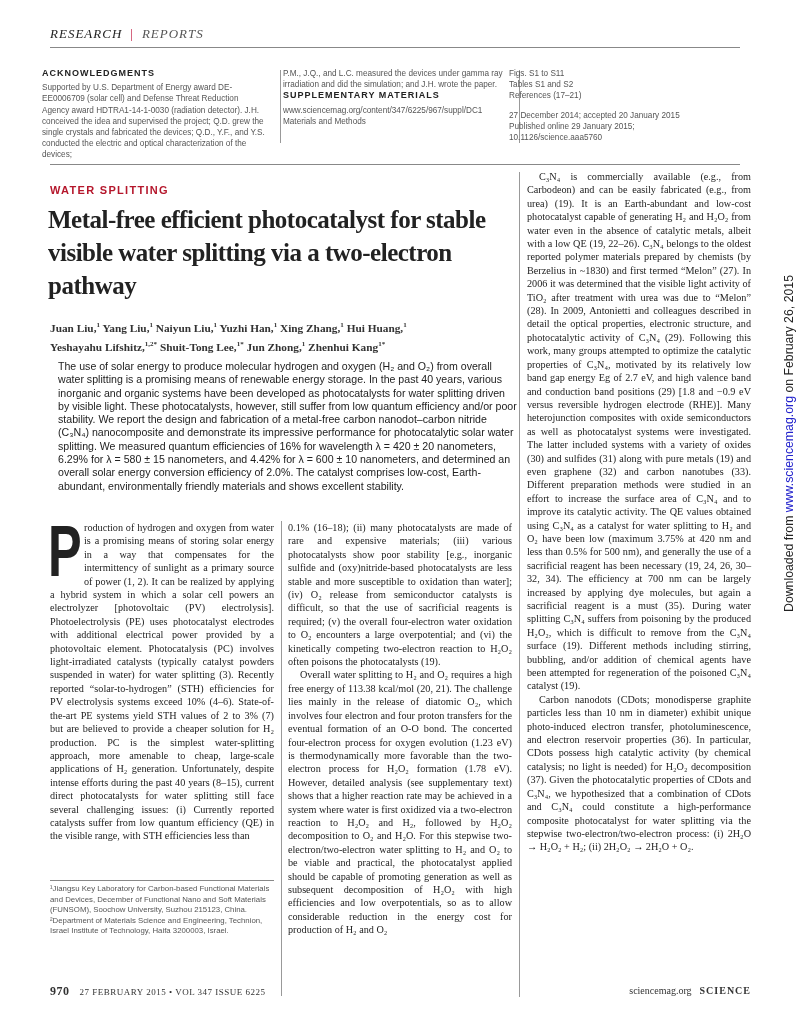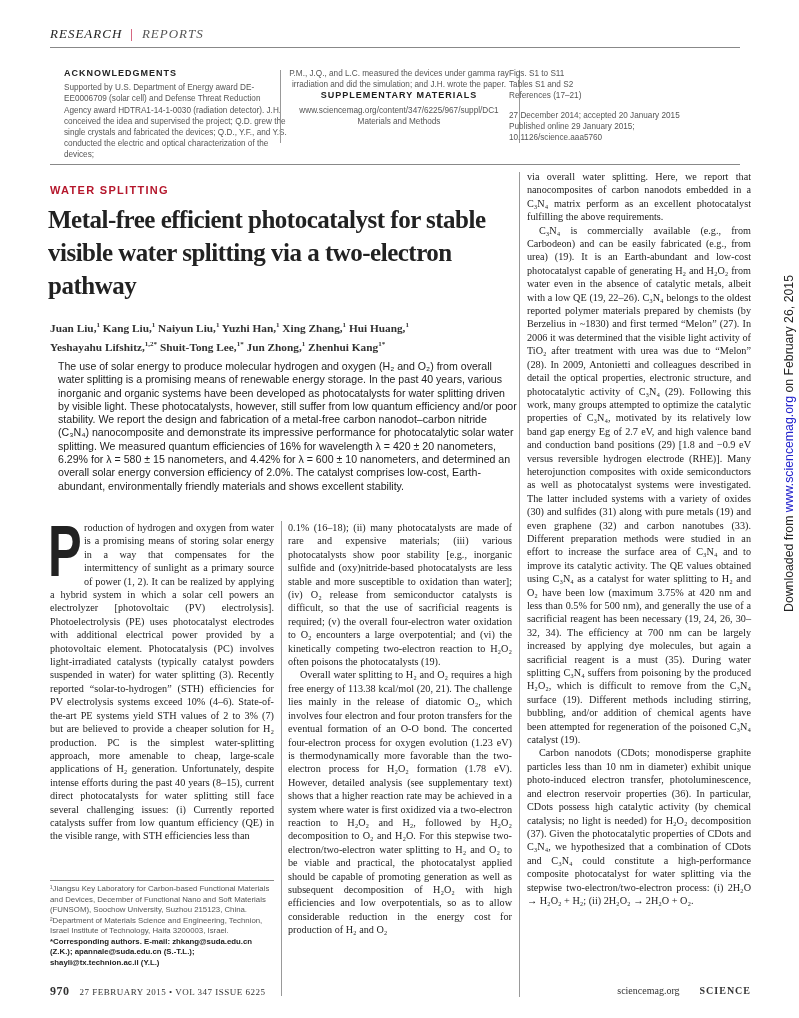--- a/index.html
+++ b/index.html
@@ -30,39 +30,39 @@
   #col2 { left:288px; top:521px; width:224px; }
   #col3 { left:527px; top:170px; width:224px; }
   .dropcap { float:left; font-family:"Liberation Sans", sans-serif; font-weight:bold; font-size:72px; line-height:60px; margin:0 6px 0 -2px; height:60px; color:#222; transform:scaleX(0.7); transform-origin:left top; width:30px; }
 
   #footnote { position:absolute; left:50px; top:880px; width:224px; border-top:1px solid #888; padding-top:3px; font-family:"Liberation Sans", sans-serif; font-size:7.8px; line-height:10.5px; color:#555; }
   #footnote .corr { color:#222; font-weight:bold; }
 
   #folio-left { position:absolute; left:50px; top:984px; font-family:Liberation Serif, serif; font-size:9px; color:#333; letter-spacing:0.5px; }
   #folio-left .page { font-weight:bold; font-size:12px; margin-right:10px; }
   #folio-right { position:absolute; right:48px; top:985px; font-family:"Liberation Serif", serif; font-size:10px; color:#333; }
-  #folio-right .brand { font-weight:bold; letter-spacing:1px; margin-left:20px; }
+  #folio-right .brand { font-weight:bold; letter-spacing:1px; margin-left:8px; }
 
   #download-stamp { position:absolute; left:782px; top:612px; transform:rotate(-90deg); transform-origin:left top; font-family:"Liberation Sans", sans-serif; font-size:12.3px; color:#222; white-space:nowrap; }
   #download-stamp .link { color:#2222cc; }
 </style>
 </head>
 <body>
 
 <div id="running-head">
   <span class="research">RESEARCH</span><span class="bar">|</span><span class="reports">REPORTS</span>
 </div>
 <div class="rule" style="top:47px;"></div>
 
-<div class="ack" style="left:64px; width:225px;">
+<div class="ack" style="left:42px; width:225px;">
   <h4>ACKNOWLEDGMENTS</h4>
   <p>Supported by U.S. Department of Energy award DE-EE0006709 (solar cell) and Defense Threat Reduction Agency award HDTRA1-14-1-0030 (radiation detector). J.H. conceived the idea and supervised the project; Q.D. grew the single crystals and fabricated the devices; Q.D., Y.F., and Y.S. conducted the electric and optical characterization of the devices;</p>
 </div>
 <div class="vline" style="left:280px; top:70px; height:73px;"></div>
-<div class="ack" style="left:289px; width:220px;text-align:center;">
+<div class="ack" style="left:283px; width:220px;">
   <p>P.M., J.Q., and L.C. measured the devices under gamma ray irradiation and did the simulation; and J.H. wrote the paper.</p>
   <h4 style="margin-top:0;">SUPPLEMENTARY MATERIALS</h4>
   <p>www.sciencemag.org/content/347/6225/967/suppl/DC1</p>
   <p>Materials and Methods</p>
 </div>
 <div class="vline" style="left:519px; top:70px; height:73px;"></div>
 <div class="ack" style="left:509px; width:220px;">
   <p>Figs. S1 to S11</p>
   <p>Tables S1 and S2</p>
   <p>References (17–21)</p>
@@ -70,21 +70,21 @@
   <p>Published online 29 January 2015;</p>
   <p>10.1126/science.aaa5760</p>
 </div>
 <div class="rule" style="top:164px;"></div>
 
 <div id="section-tag">WATER SPLITTING</div>
 <h1 id="title" style="margin:0;">Metal-free efficient photocatalyst for stable visible water splitting via a two-electron pathway</h1>
 
 <div id="authors">
   <span><span>Juan Liu,</span><sup>1</sup> </span>
-  <span><span>Kang Liu,</span><sup>1</sup> </span>
+  <span><span>Yang Liu,</span><sup>1</sup> </span>
   <span><span>Naiyun Liu,</span><sup>1</sup> </span>
   <span><span>Yuzhi Han,</span><sup>1</sup> </span>
   <span><span>Xing Zhang,</span><sup>1</sup> </span>
   <span><span>Hui Huang,</span><sup>1</sup></span><br>
   <span><span>Yeshayahu Lifshitz,</span><sup>1,2*</sup> </span>
   <span><span>Shuit-Tong Lee,</span><sup>1*</sup> </span>
   <span><span>Jun Zhong,</span><sup>1</sup> </span>
   <span><span>Zhenhui Kang</span><sup>1*</sup></span>
 </div>
 
@@ -94,28 +94,26 @@
   <span class="dropcap">P</span>
   <p>roduction of hydrogen and oxygen from water is a promising means of storing solar energy in a way that compensates for the intermittency of sunlight as a primary source of power (1, 2). It can be realized by applying a hybrid system in which a solar cell powers an electrolyzer [photovoltaic (PV) electrolysis]. Photoelectrolysis (PE) uses photocatalyst electrodes with additional electrical power provided by a photovoltaic element. Photocatalysis (PC) involves light-irradiated catalysts (typically catalyst powders suspended in water) for water splitting (3). Recently reported “solar-to-hydrogen” (STH) efficiencies for PV electrolysis systems exceed 10% (4–6). State-of-the-art PE systems yield STH values of 2 to 3% (7) but are believed to provide a cheaper solution for H₂ production. PC is the simplest water-splitting approach, more amenable to cheap, large-scale applications of H₂ generation. Unfortunately, despite intense efforts during the past 40 years (8–15), current direct photocatalysts for water splitting still face several challenging issues: (i) Currently reported catalysts suffer from low quantum efficiency (QE) in the visible range, with STH efficiencies less than</p>
 </div>
 <div class="vline" style="left:281px; top:521px; height:475px;"></div>
 <div class="col" id="col2">
   <p>0.1% (16–18); (ii) many photocatalysts are made of rare and expensive materials; (iii) various photocatalysts show poor stability [e.g., inorganic sulfide and (oxy)nitride-based photocatalysts are less stable and more susceptible to oxidation than water]; (iv) O₂ release from semiconductor catalysts is difficult, so that the use of sacrificial reagents is required; (v) the overall four-electron water oxidation to O₂ encounters a large overpotential; and (vi) the kinetically competing two-electron reaction to H₂O₂ often poisons the photocatalysts (19).</p>
   <p class="indent">Overall water splitting to H₂ and O₂ requires a high free energy of 113.38 kcal/mol (20, 21). The challenge lies mainly in the release of diatomic O₂, which involves four electron and four proton transfers for the eventual formation of an O-O bond. The concerted four-electron process for oxygen evolution (1.23 eV) is thermodynamically more favorable than the two-electron process for H₂O₂ formation (1.78 eV). However, detailed analysis (see supplementary text) shows that a higher reaction rate may be achieved in a system where water is first oxidized via a two-electron reaction to H₂O₂ and H₂, followed by H₂O₂ decomposition to O₂ and H₂O. For this stepwise two-electron/two-electron water splitting to H₂ and O₂ to be viable and practical, the photocatalyst applied should be capable of promoting generation as well as subsequent decomposition of H₂O₂ with high efficiencies and low overpotentials, so as to allow considerable reduction in the energy cost for production of H₂ and O₂</p>
 </div>
 <div class="vline" style="left:519px; top:172px; height:825px;"></div>
 <div class="col" id="col3">
-  <p>via overall water splitting. Here, we report that nanocomposites of carbon nanodots embedded in a C₃N₄ matrix perform as an excellent photocatalyst fulfilling the above requirements.</p>
   <p class="indent">C₃N₄ is commercially available (e.g., from Carbodeon) and can be easily fabricated (e.g., from urea) (19). It is an Earth-abundant and low-cost photocatalyst capable of generating H₂ and H₂O₂ from water even in the absence of catalytic metals, albeit with a low QE (19, 22–26). C₃N₄ belongs to the oldest reported polymer materials prepared by chemists (by Berzelius in ~1830) and first termed “Melon” (27). In 2006 it was determined that the visible light activity of TiO₂ after treatment with urea was due to “Melon” (28). In 2009, Antonietti and colleagues described in detail the optical properties, electronic structure, and photocatalytic activity of C₃N₄ (29). Following this work, many groups attempted to optimize the catalytic properties of C₃N₄, motivated by its relatively low band gap energy Eg of 2.7 eV, and high valence band and conduction band positions (29) [1.8 and −0.9 eV versus reversible hydrogen electrode (RHE)]. Many heterojunction composites with oxide semiconductors as well as photocatalyst systems were investigated. The latter included systems with a variety of oxides (30) and sulfides (31) along with pure metals (19) and even graphene (32) and carbon nanotubes (33). Different preparation methods were studied in an effort to increase the surface area of C₃N₄ and to improve its catalytic activity. The QE values obtained using C₃N₄ as a catalyst for water splitting to H₂ and O₂ have been low (maximum 3.75% at 420 nm and less than 0.5% for 500 nm), and generally the use of a sacrificial reagent has been necessary (19, 24, 26, 30–32, 34). The efficiency at 700 nm can be largely increased by applying dye molecules, but again a sacrificial reagent is a must (35). During water splitting C₃N₄ suffers from poisoning by the produced H₂O₂, which is difficult to remove from the C₃N₄ surface (19). Different methods including stirring, bubbling, and/or addition of chemical agents have been attempted for regeneration of the poisoned C₃N₄ catalyst (19).</p>
   <p class="indent">Carbon nanodots (CDots; monodisperse graphite particles less than 10 nm in diameter) exhibit unique photo-induced electron transfer, photoluminescence, and electron reservoir properties (36). In particular, CDots possess high catalytic activity (by chemical catalysis; no light is needed) for H₂O₂ decomposition (37). Given the photocatalytic properties of CDots and C₃N₄, we hypothesized that a combination of CDots and C₃N₄ could constitute a high-performance composite photocatalyst for water splitting via the stepwise two-electron/two-electron process: (i) 2H₂O → H₂O₂ + H₂; (ii) 2H₂O₂ → 2H₂O + O₂.</p>
 </div>
 
 <div id="footnote">
   <div>¹Jiangsu Key Laboratory for Carbon-based Functional Materials and Devices, December of Functional Nano and Soft Materials (FUNSOM), Soochow University, Suzhou 215123, China. ²Department of Materials Science and Engineering, Technion, Israel Institute of Technology, Haifa 3200003, Israel.</div>
-  <div class="corr">*Corresponding authors. E-mail: zhkang@suda.edu.cn (Z.K.); apannale@suda.edu.cn (S.-T.L.); shayli@tx.technion.ac.il (Y.L.)</div>
 </div>
 
 <div id="folio-left">
   <span class="page">970</span><span>27 FEBRUARY 2015 • VOL 347 ISSUE 6225</span>
 </div>
 <div id="folio-right">
   <span>sciencemag.org</span><span class="brand">SCIENCE</span>
 </div>
 
 <div id="download-stamp">

